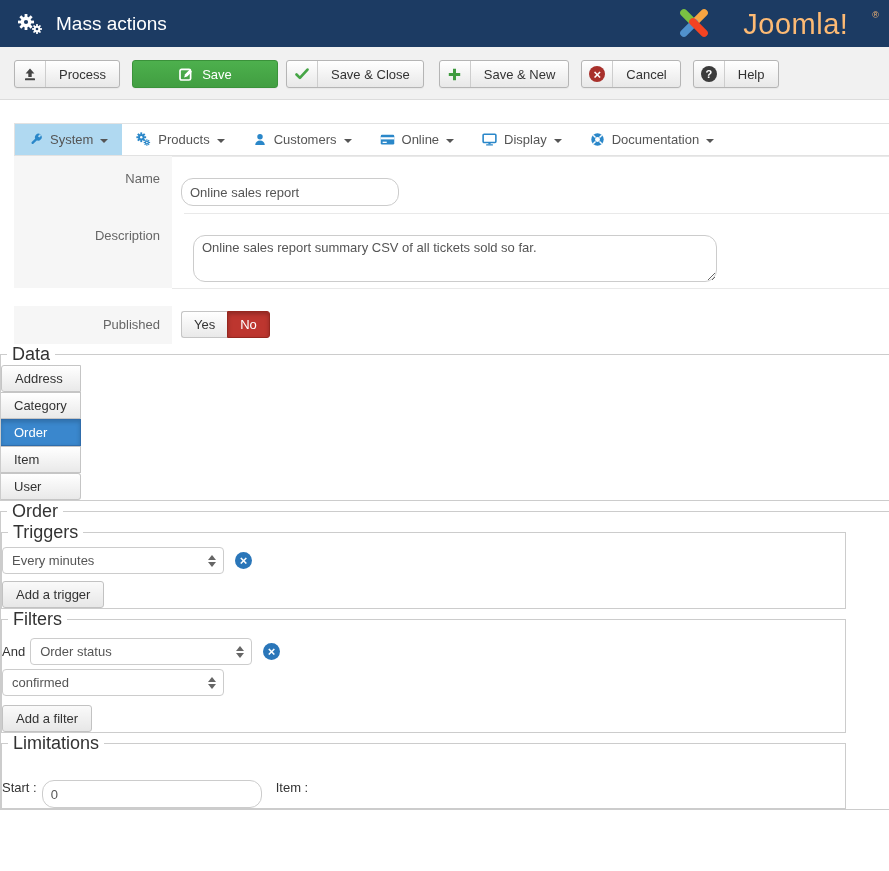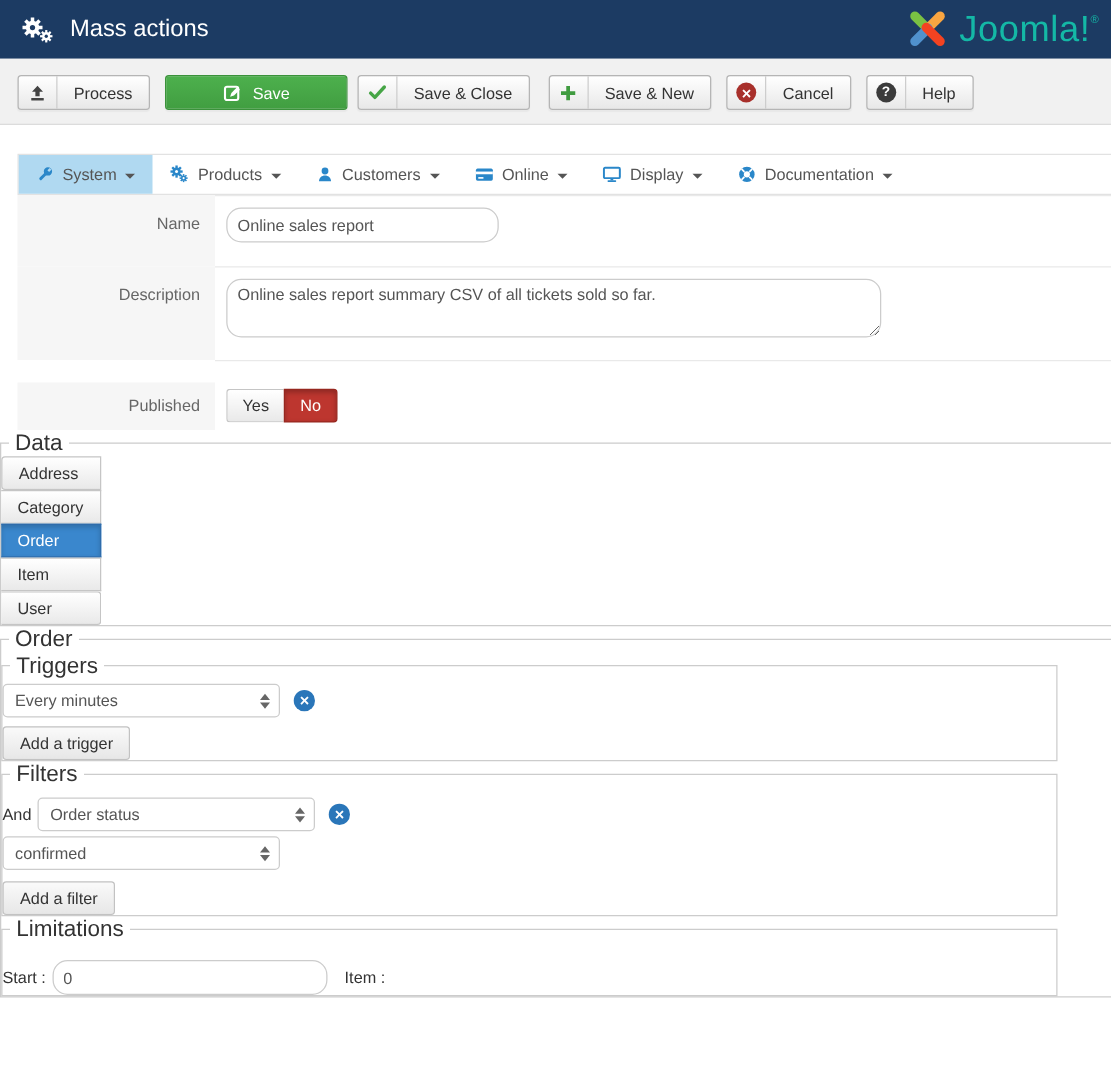--- a/index.html
+++ b/index.html
@@ -2,21 +2,21 @@
 <html><head>
 <meta charset="utf-8">
 <style>
   html,body{margin:0;padding:0;overflow:hidden;}
   body{width:889px;height:871px;background:#fff;font-family:"Liberation Sans",sans-serif;position:relative;}
 
   
   .topbar{height:47px;background:#1c3b63;display:flex;align-items:center;justify-content:space-between;
           padding:0 10px 0 16px;box-sizing:border-box;}
   .brand{display:flex;align-items:center;gap:13px;color:#fff;font-size:19px;}
-  .jlogo{display:flex;align-items:flex-start;color:#14b8a6;}
+  .jlogo{display:flex;align-items:flex-start;color:#fdba74;gap:24px;}
   .jlogo .jtext{font-size:29px;letter-spacing:.5px;line-height:36px;}
   .jlogo .jreg{font-size:9px;margin-top:4px;}
   .jlogo svg{margin-right:7px;}
 
   
   .toolbar{background:#f1f1f1;border-bottom:1px solid #dcdcdc;padding:13px 14px 11px;display:flex;align-items:center;}
   .tbtn{display:inline-flex;align-items:stretch;height:28px;border:1px solid #b5b5b5;border-radius:3px;
         background:linear-gradient(#ffffff,#e8e8e8);box-sizing:border-box;cursor:pointer;padding:0;margin-right:12px;
         font-family:inherit;box-shadow:0 1px 1px rgba(0,0,0,.04);}
   .tbtn .ico{width:30px;display:flex;align-items:center;justify-content:center;border-right:1px solid #cdcdcd;}
@@ -38,28 +38,28 @@
   .nav-item{display:flex;align-items:center;gap:7px;padding:0 14px;font-size:13px;color:#555;cursor:pointer;}
   .nav-item.active{background:#b0d9f1;}
   .caret{width:0;height:0;border-left:4px solid transparent;border-right:4px solid transparent;border-top:4px solid #555;margin-top:2px;}
 
   
   .frow{display:flex;margin-left:14px;}
   .flabel{width:158px;background:#f6f6f6;box-sizing:border-box;padding:15px 12px 0 0;text-align:right;
           font-size:13px;color:#666;}
   .fcontent{flex:1;border-top:1px solid #e9e9e9;padding:7px 0 0 9px;}
   .row-name{height:57px;}
-  .row-desc{height:75px;}
+  .row-desc{height:75px;gap:12px;}
   .hdivider{margin-left:172px;border-top:1px solid #e9e9e9;height:0;}
   .row-pub{height:38px;margin-top:17px;}
   .row-pub .flabel{padding-top:11px;}
   .row-pub .fcontent{border-top:none;padding-top:5px;}
 
   .tinput{height:28px;box-sizing:border-box;border:1px solid #ccc;border-radius:12px;padding:4px 8px;
-          font-size:13px;color:#555;font-family:inherit;margin-top:2px;background:#fff;}
+          font-size:13px;color:#555;font-family:inherit;margin-top:14px;background:#fff;}
   .w218{width:218px;}
   .w220{width:220px;}
   textarea.tinput{width:524px;height:47px;resize:both;}
 
   .pgroup{display:inline-flex;}
   .pbtn{height:27px;padding:0 12px;font-size:13px;display:flex;align-items:center;cursor:pointer;
         border:1px solid #c5c5c5;background:linear-gradient(#fff,#e9e9e9);color:#333;box-sizing:border-box;}
   .pbtn.yes{border-radius:3px 0 0 3px;border-right:none;}
   .pbtn.no{border-radius:0 3px 3px 0;background:#bd362f;border-color:#96271f;color:#fff;
            box-shadow:inset 0 2px 4px rgba(0,0,0,.25);}

